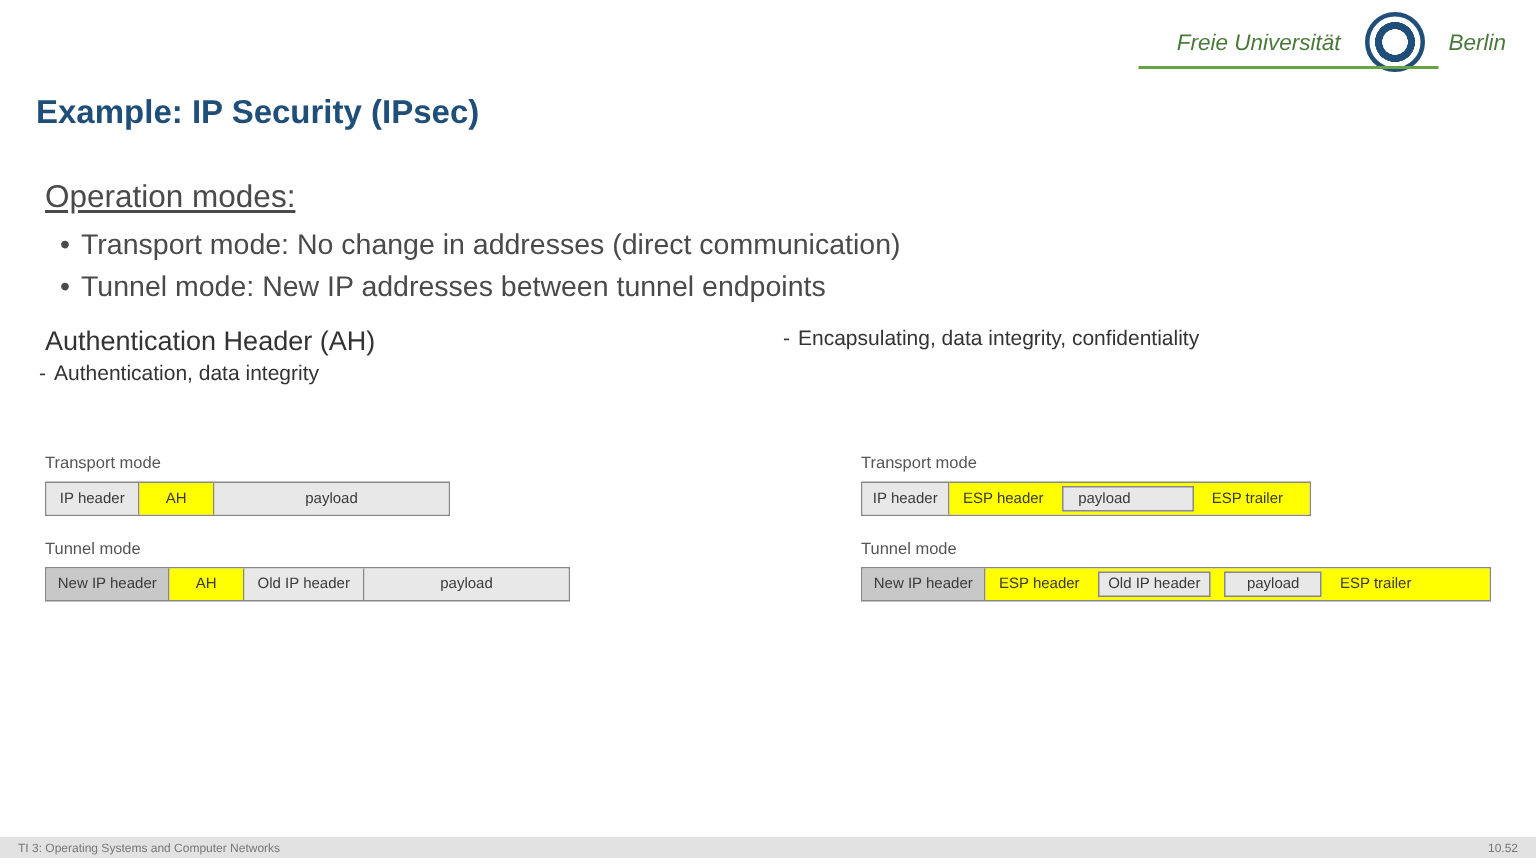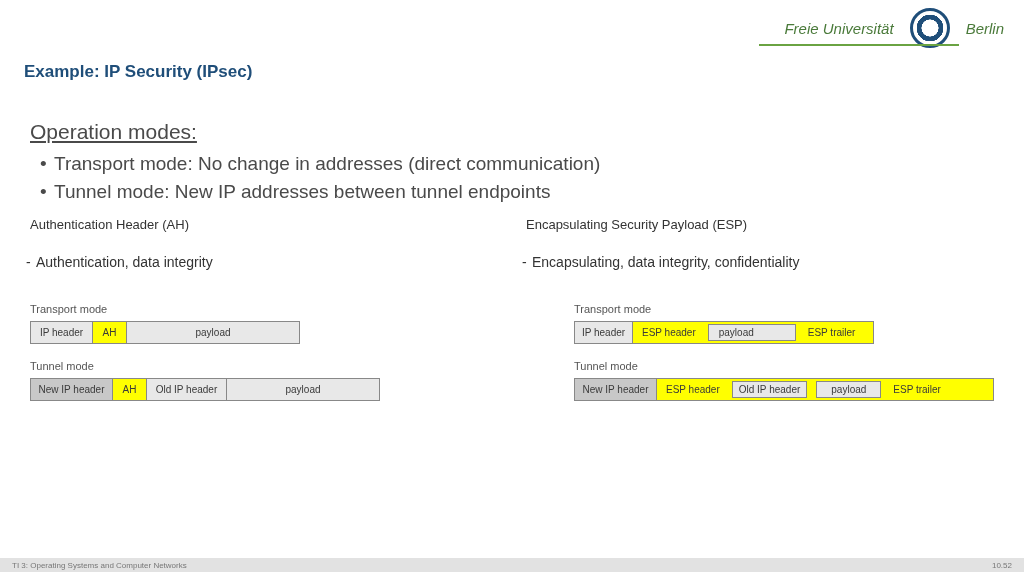--- a/index.html
+++ b/index.html
@@ -19,32 +19,32 @@
   border: 3px solid #1f4e79;
   background: radial-gradient(circle, #fff 35%, #1f4e79 36%, #1f4e79 55%, #fff 56%);
   position: relative;
 }
 .logo-line {
   position: absolute; top: 44px; right: 65px; width: 200px; height: 2px;
   background: #6aa342;
 }
 .slide-title {
   position: absolute; top: 62px; left: 24px;
-  color: #1f4e79; font-size: 17px; font-weight: bold;
+  color: #1f4e79; font-size: 22px; font-weight: bold;
 }
 .content { position: absolute; top: 120px; left: 30px; right: 30px; color:#4a4a4a; }
 .modes-heading { font-size: 21px; margin-bottom: 6px; color:#4a4a4a;text-decoration:underline; }
 .bullets { margin-left: 10px; font-size: 19px; line-height: 1.45; color:#4a4a4a; }
 .bullets li { list-style: none; padding-left: 14px; position: relative; }
 .bullets li::before { content:"•"; position:absolute; left:0; }
 .columns {
   display: flex; margin-top: 12px; gap: 28px; color:#333;
 }
 .col { flex: 1; }
-.col-heading { font-size: 13px; margin-bottom: 22px; color:#333; }
+.col-heading { font-size: 18px; margin-bottom: 2px; color:#333; }
 .sub { font-size: 14px; padding-left: 6px; position: relative; }
 .sub::before { content:"-"; position:absolute; left:-4px; }
 .diagrams { position:absolute; top:303px; left:30px; right:30px; display:flex; gap:130px; }
 .dcol { flex:1; }
 .mode-label { font-size:11px; color:#555; margin-bottom:6px; }
 .packet {
   display:flex; border:1px solid #888; margin-bottom:16px; font-size:10px;
   align-items:stretch;
 }
 .seg {
@@ -58,21 +58,21 @@
 .inner-box { border:1px solid #888; background:#e8e8e8; padding:2px 10px; margin:0 3px; }
 .esp-wrap { background:#ffff00; display:flex; align-items:center; flex:1; padding:2px 3px; gap:3px; }
 .esp-label { padding:0 6px; font-size:10px; }
 .footer {
   position:absolute; bottom:4px; left:0; right:0;
   height:14px; background:#e2e2e2;
   display:flex; justify-content:space-between; align-items:center;
   padding:0 12px; font-size:8px; color:#777;
 }
 
-.w-ip { width:62px; } .w-ah { width:34px; }
+.w-ip { width:62px; } .w-ah { width:50px; }
 .w-nip { width:82px; } .w-oip { width:80px; }
 .w-ip2 { width:58px; } .w-pay2 { width:88px; }
 </style>
 </head>
 <body>
 
 <div class="logo-area">
   <span class="logo-text"><span>Freie Universität</span></span>
   <span class="logo-seal"></span>
   <span class="logo-text bold"><span>Berlin</span></span>
@@ -86,21 +86,20 @@
   <ul class="bullets">
     <li>Transport mode: No change in addresses (direct communication)</li>
     <li>Tunnel mode: New IP addresses between tunnel endpoints</li>
   </ul>
   <div class="columns">
     <div class="col">
       <div class="col-heading">Authentication Header (AH)</div>
       <div class="sub">Authentication, data integrity</div>
     </div>
     <div class="col">
-      <div class="col-heading">Encapsulating Security Payload (ESP)</div>
       <div class="sub">Encapsulating, data integrity, confidentiality</div>
     </div>
   </div>
 </div>
 
 <div class="diagrams">
   <div class="dcol">
     <div class="mode-label">Transport mode</div>
     <div class="packet" style="width:270px;">
       <div class="seg gray-light w-ip">IP header</div>

